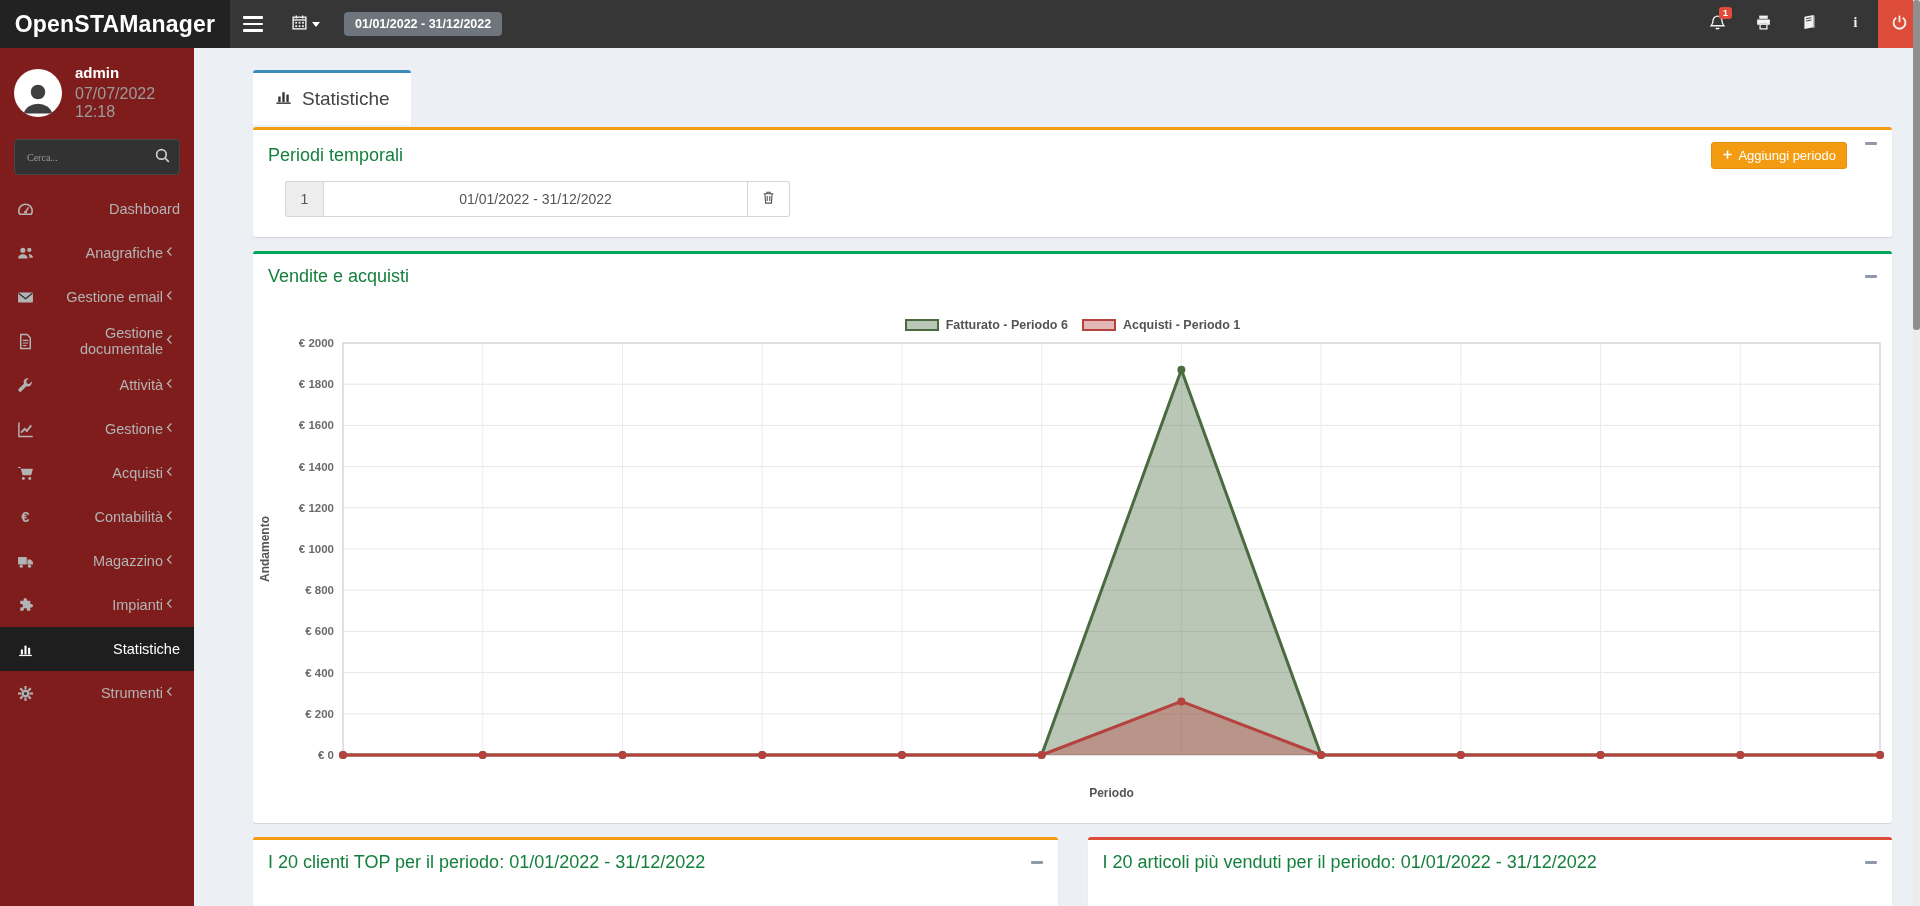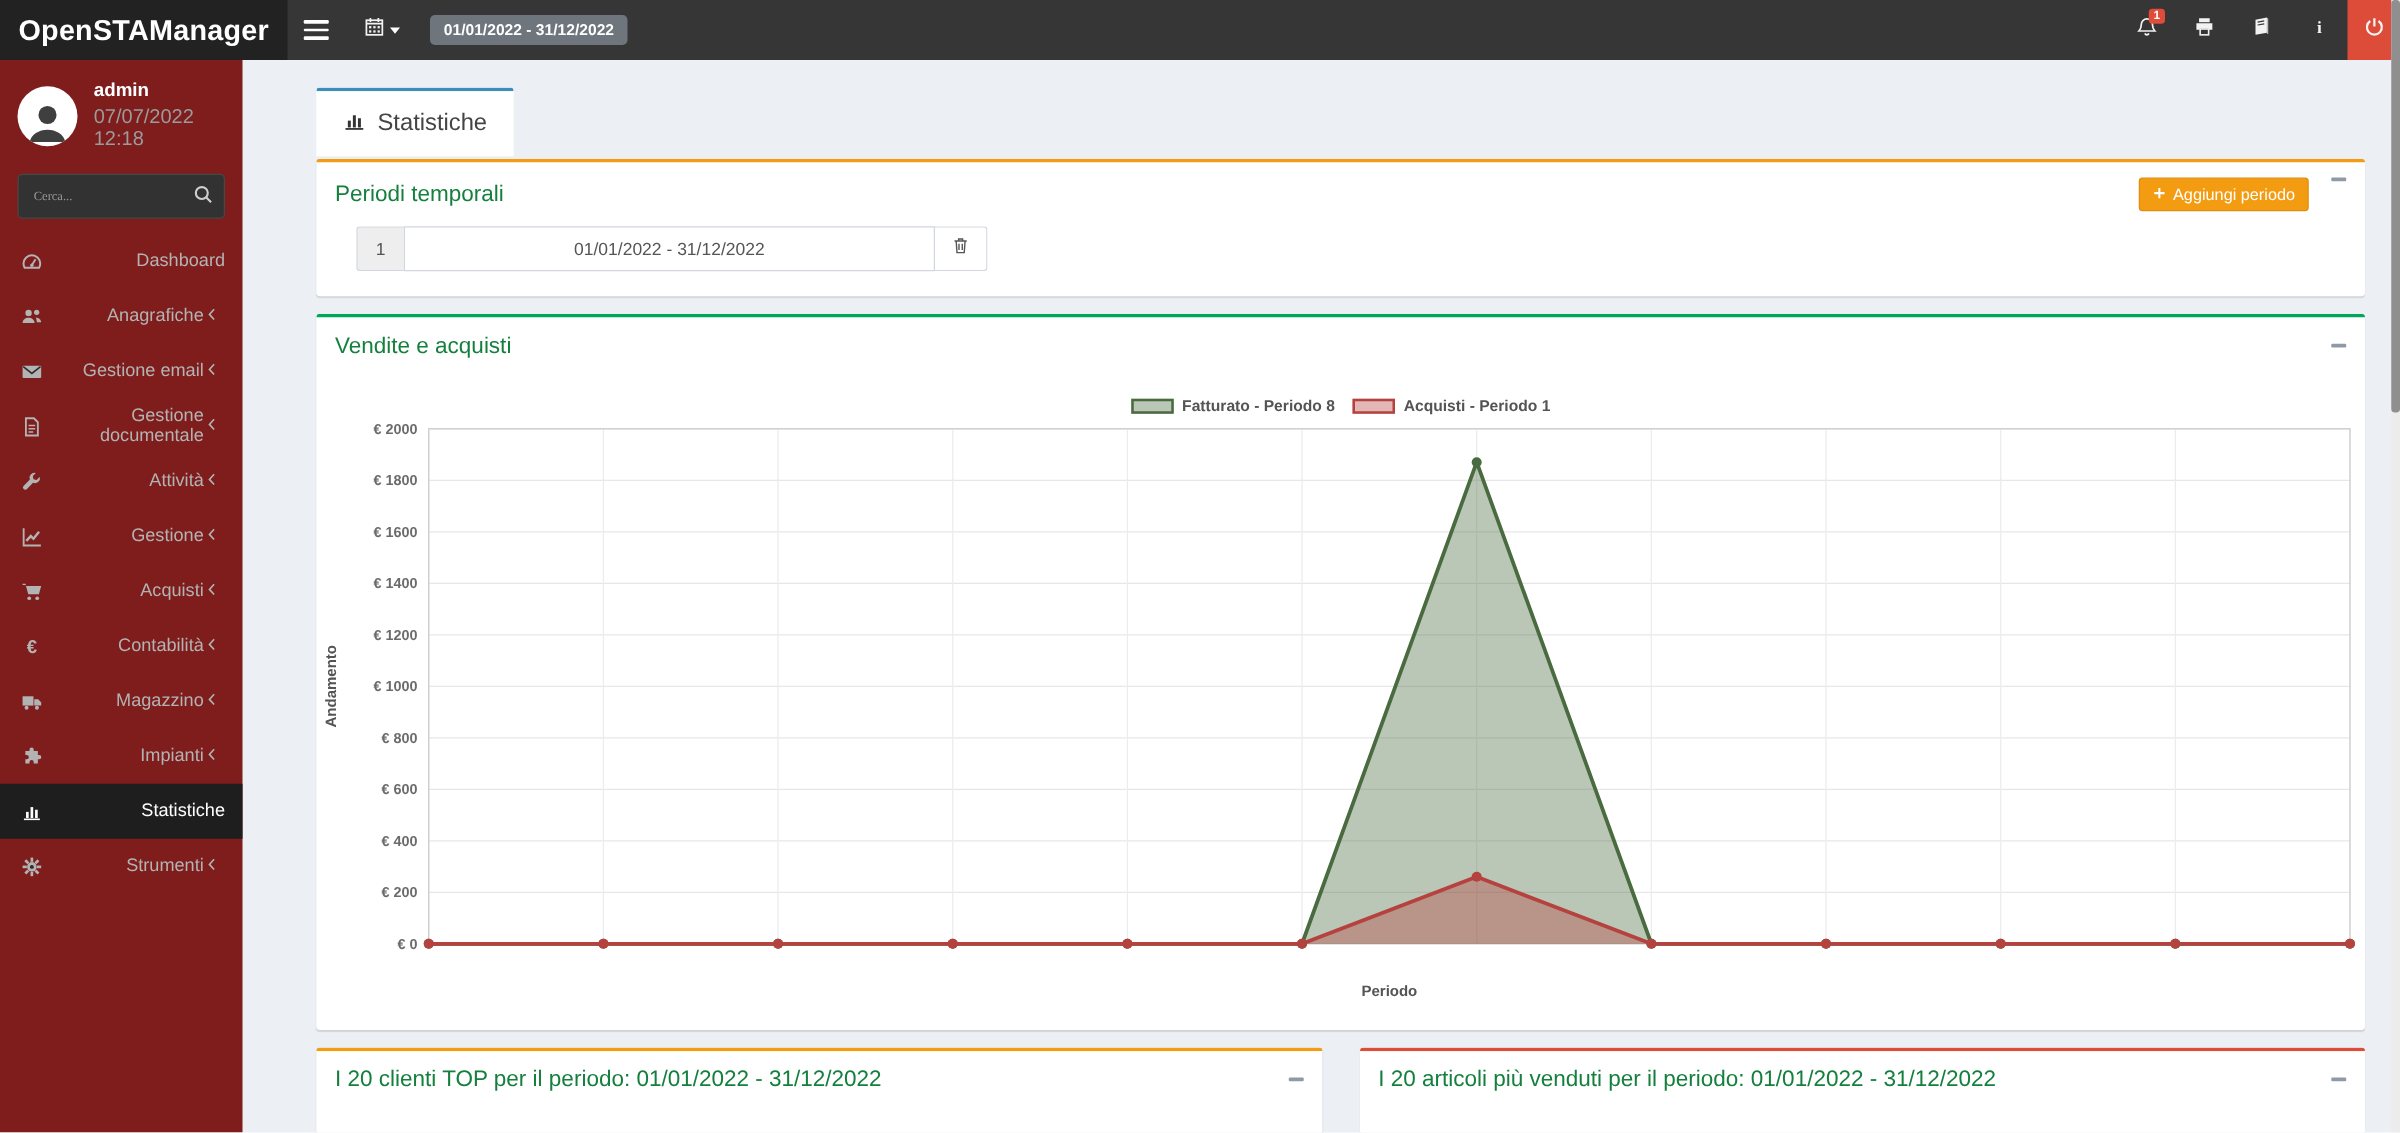--- a/index.html
+++ b/index.html
@@ -384,21 +384,21 @@
     <div class="box-header">
       <div class="box-title">Vendite e acquisti</div>
       <div class="box-tools">
           <div class="collapse-icon"></div>
         </div>
     </div>
     <div class="chart-wrap">
       <div class="chart-legend" id="chart-legend">
           <div class="legend-entry">
             <span class="legend-box" style="border-color: rgb(74, 107, 63); background: rgba(74, 107, 63, 0.38);"></span>
-            <span>Fatturato - Periodo 8</span>
+            <span>Fatturato - Periodo 6</span>
           </div>
           <div class="legend-entry">
             <span class="legend-box" style="border-color: rgb(181, 66, 62); background: rgba(181, 66, 62, 0.38);"></span>
             <span>Acquisti - Periodo 1</span>
           </div>
         </div>
       <svg id="chart-svg" width="1639" height="470">
           <line x1="90" x2="1627" y1="418" y2="418" stroke="#e7e7e7" stroke-width="1"></line>
           <text x="81" y="422" text-anchor="end" font-size="11.5" font-weight="bold" fill="#6b6b6b">€ 0</text>
           <line x1="90" x2="1627" y1="376.8" y2="376.8" stroke="#e7e7e7" stroke-width="1"></line>

